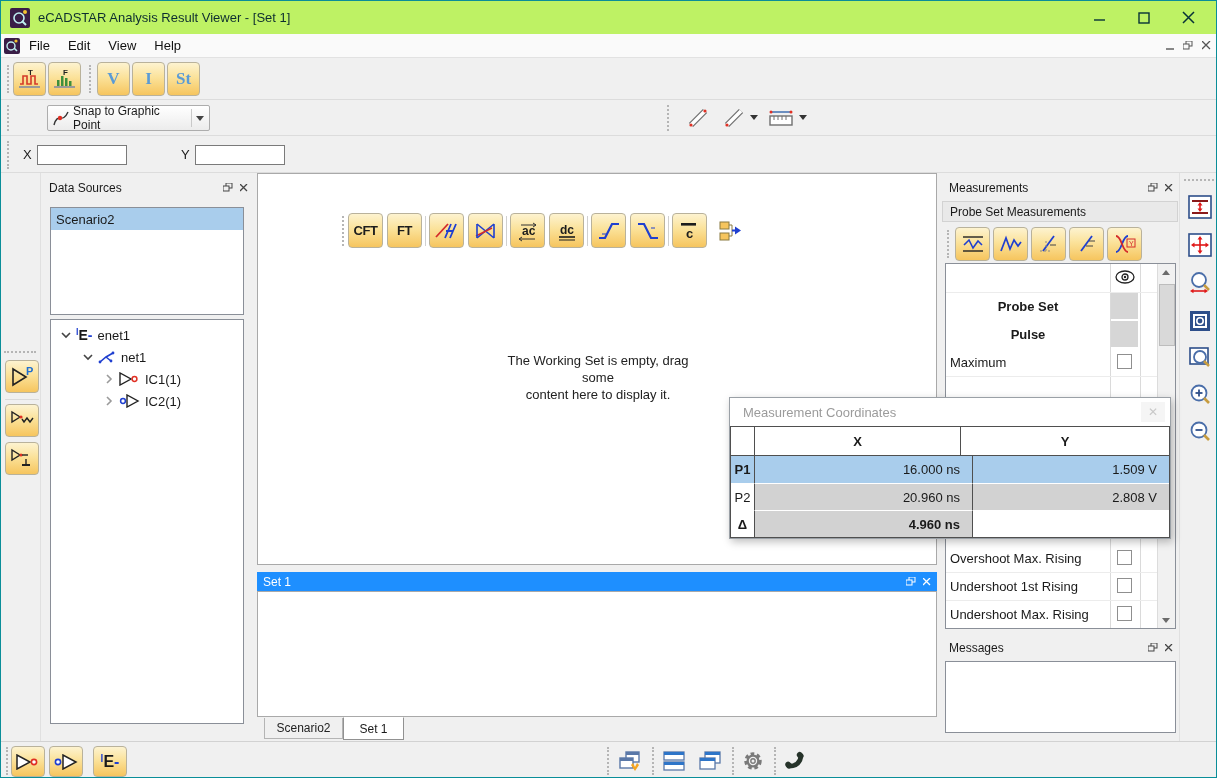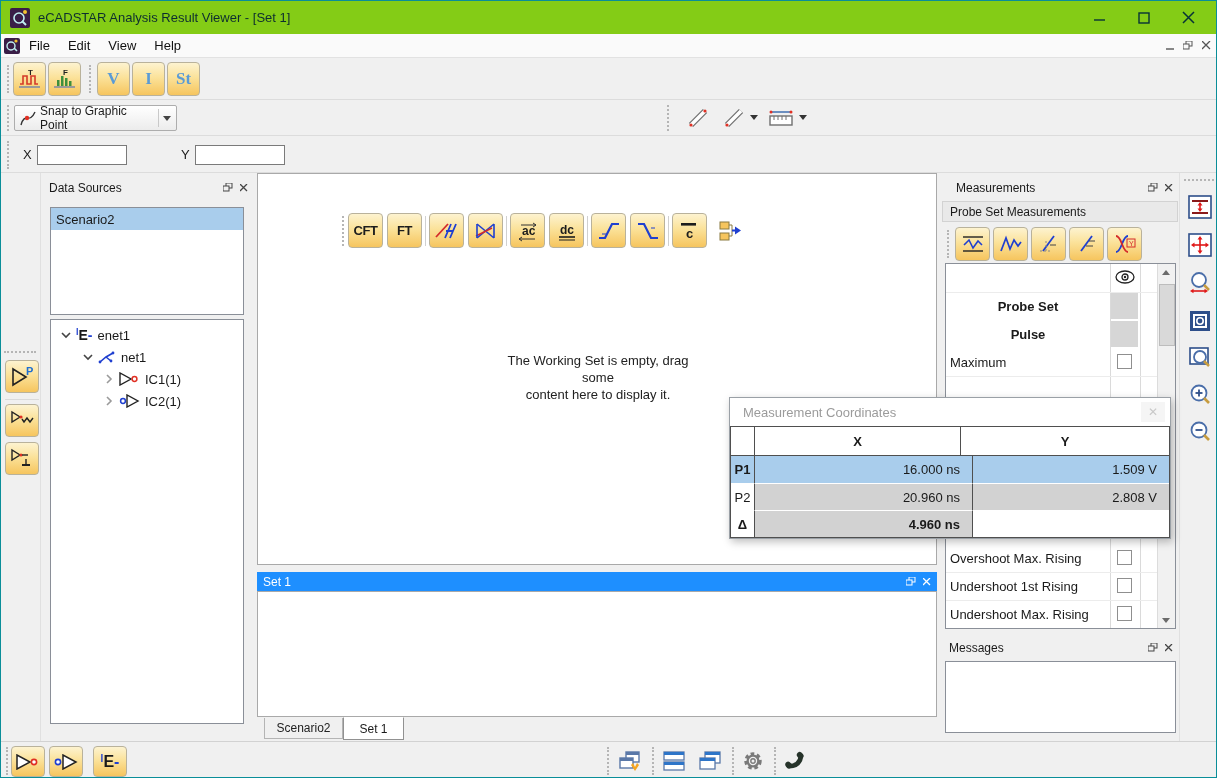--- a/index.html
+++ b/index.html
@@ -1,37 +1,37 @@
 <!DOCTYPE html>
 <html><head>
 <meta charset="utf-8">
 <style>
   html,body{margin:0;padding:0;background:#666;}
   #app{position:relative;width:1217px;height:778px;background:#f0f0f0;
        font-family:"Liberation Sans","DejaVu Sans",sans-serif;font-size:12px;color:#1a1a1a;
        overflow:hidden;border:1px solid #0a8e99;box-sizing:border-box;}
   .abs{position:absolute;box-sizing:border-box;}
   
-  .titlebar{left:0;top:0;width:1217px;height:33px;background:#84cc16;display:flex;align-items:center;}
+  .titlebar{left:0;top:0;width:1217px;height:33px;background:#bef264;display:flex;align-items:center;}
   .title-text{margin-left:8px;font-size:13px;color:#0d2d30;}
   .appicon{width:20px;height:20px;margin-left:9px;background:#3a1e47;border-radius:2px;position:relative;flex:none;}
   .appicon svg{position:absolute;left:0;top:0;}
   .wctl{width:44px;height:33px;display:flex;align-items:center;justify-content:center;color:#073237;}
   .menubar{left:0;top:33px;width:1217px;height:24px;background:#fafafa;border-bottom:1px solid #e2e2e2;display:flex;align-items:center;}
   .menu-item{padding:4px 9px;font-size:13px;color:#111;}
   .mdi-ctl{width:16px;height:16px;display:flex;align-items:center;justify-content:center;color:#555;}
   
   .tbrow{background:#f0f0f0;border-bottom:1px solid #dcdcdc;}
   .handle-v{border-left:2px dotted #b5b5b5;height:28px;}
   .btn-orange{background:linear-gradient(#fdf3d0,#fbe29a 45%,#f6c55e);border:1px solid #b9b29b;
       border-radius:4px;display:flex;align-items:center;justify-content:center;}
   .btn-flat{display:flex;align-items:center;justify-content:center;}
   .blue-letter{font-weight:bold;font-size:17px;color:#5b9bd5;font-family:"Liberation Serif","DejaVu Serif",serif;}
   .combo{background:linear-gradient(#ffffff,#ececec);border:1px solid #adadad;border-radius:2px;
-      display:flex;align-items:center;height:26px;}
+      display:flex;align-items:center;height:26px;margin-left:33px;}
   .combo .sep{width:1px;height:18px;background:#c9c9c9;margin:0 4px 0 6px;}
   .darr{width:0;height:0;border-left:4px solid transparent;border-right:4px solid transparent;border-top:5px solid #444;}
   .field{background:#fff;border:1px solid #7a7a7a;height:20px;width:90px;}
   
   .dock-head{display:flex;align-items:center;font-size:12px;color:#1a1a1a;}
   .dock-icons{margin-left:auto;display:flex;align-items:center;gap:7px;padding-right:6px;color:#444;}
   .whitebox{background:#fff;border:1px solid #8a8f98;}
   .sel-row{background:#a9cdec;height:22px;display:flex;align-items:center;padding-left:5px;font-size:13px;}
   .tree-row{display:flex;align-items:center;height:22px;font-size:13px;gap:5px;}
   .subbar{background:#e9e9e9;border:1px solid #d2d2d2;display:flex;align-items:center;padding-left:7px;}
@@ -398,21 +398,21 @@
   <div class="abs" style="left:256px;top:590px;width:680px;height:126px;background:#fff;border:1px solid #a9a9a9;"></div>
 
   <div class="tab inactive abs" style="left:263px;top:717px;width:79px;">
       <span>Scenario2</span>
     </div>
   <div class="tab active abs" style="left:342px;top:716px;width:61px;">
       <span>Set 1</span>
     </div>
 
   <div class="abs dock-head" style="left:941px;top:176px;width:237px;height:22px;">
-    <span style="margin-left:14px;">Measurements</span>
+    <span style="margin-left:7px;">Measurements</span>
     <div class="dock-icons">
       <svg width="10" height="10">
           <rect x="3" y="0" width="6" height="5" fill="none" stroke="#444"></rect>
           <rect x="0" y="3" width="6" height="5" fill="#f0f0f0" stroke="#444"></rect>
         </svg>
       <svg width="8" height="8">
           <path d="M0,0 L7,7 M7,0 L0,7" stroke="#444" stroke-width="1.3"></path>
         </svg>
     </div>
   </div>

